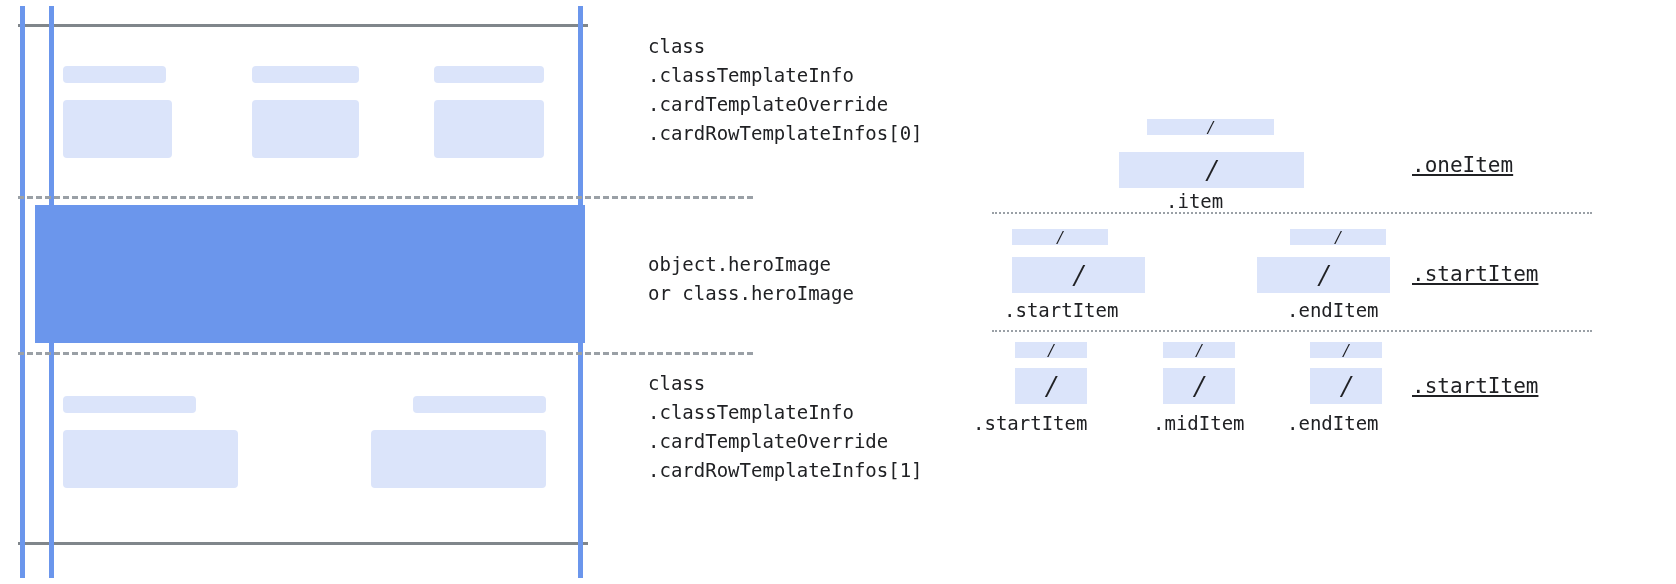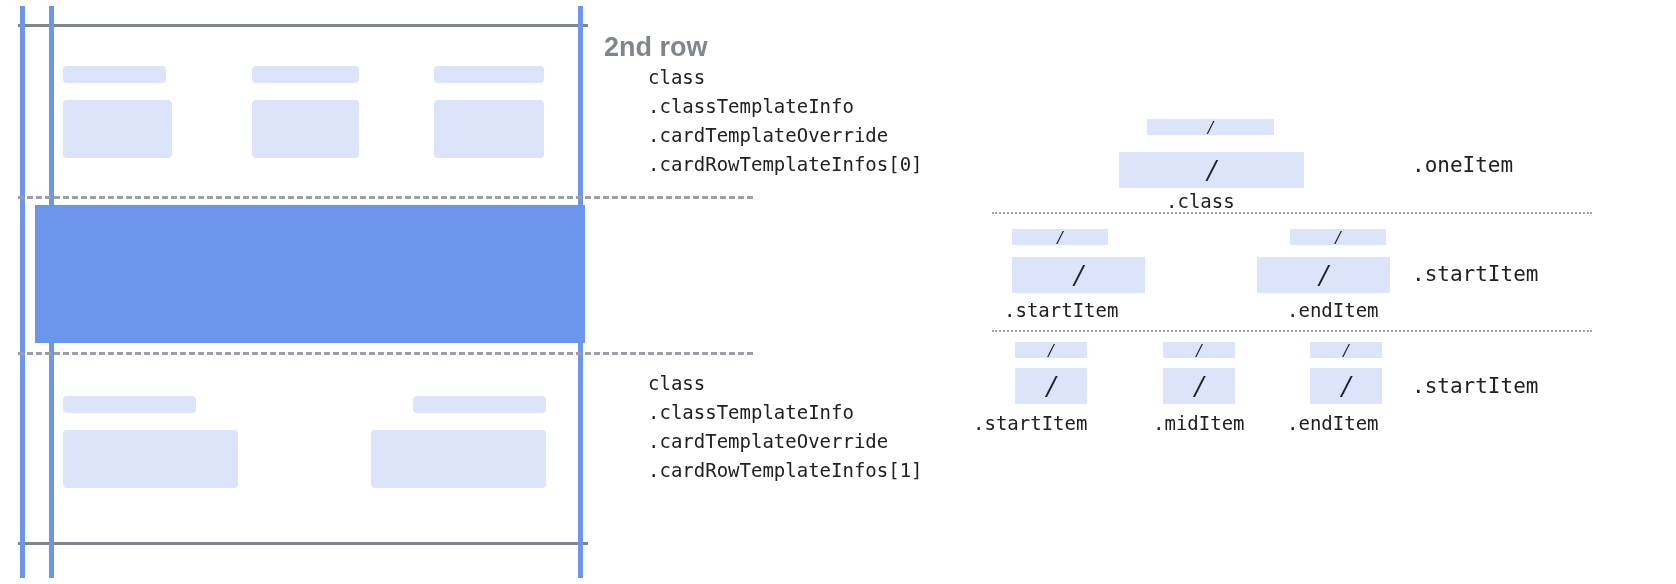--- a/index.html
+++ b/index.html
@@ -161,20 +161,21 @@
     font-size: 19px;
     color: #202124;
     white-space: nowrap;
   }
   .r-side-label {
     position: absolute;
     font-family: "DejaVu Sans Mono", monospace;
     font-size: 21px;
     color: #202124;
     white-space: nowrap;
+    text-decoration: underline;
   }
 
   
   .one-small { left: 187px; top: 119px; width: 127px; }
   .one-big   { left: 159px; top: 152px; width: 185px; }
   .one-lbl   { left: 206px; top: 190px; }
   .one-side  { left: 452px; top: 153px; }
 
   
   .two-a-small { left: 52px;  top: 229px; width: 96px; }
@@ -223,43 +224,46 @@
     <div class="ph r2-box-2"></div>
     <div class="ph r2-box-3"></div>
 
     <div class="ph r3-line-1"></div>
     <div class="ph r3-line-2"></div>
     <div class="ph r3-box-1"></div>
     <div class="ph r3-box-2"></div>
   </div>
 
   <div class="anno anno-2nd">
-    <div class="anno-title">2nd row</div>
     <div class="anno-code">class
 .classTemplateInfo
 .cardTemplateOverride
 .cardRowTemplateInfos[0]</div>
   </div>
 
+  <div class="anno anno-hero">
+    <div class="anno-code">object.heroImage
+or class.heroImage</div>
+  </div>
 
   <div class="anno anno-3rd">
     <div class="anno-code">class
 .classTemplateInfo
 .cardTemplateOverride
 .cardRowTemplateInfos[1]</div>
   </div>
 
   <div class="right-panel">
 
     <div class="r-sep s1"></div>
     <div class="r-sep s2"></div>
 
     <div class="cell small one-small">/</div>
     <div class="cell big one-big">/</div>
-    <div class="r-label one-lbl">.class</div>
+    <div class="r-label one-lbl">.item</div>
     <div class="r-side-label one-side">.oneItem</div>
 
     <div class="cell small two-a-small">/</div>
     <div class="cell big two-a-big">/</div>
     <div class="r-label two-a-lbl">.startItem</div>
 
     <div class="cell small two-b-small">/</div>
     <div class="cell big two-b-big">/</div>
     <div class="r-label two-b-lbl">.endItem</div>
 

